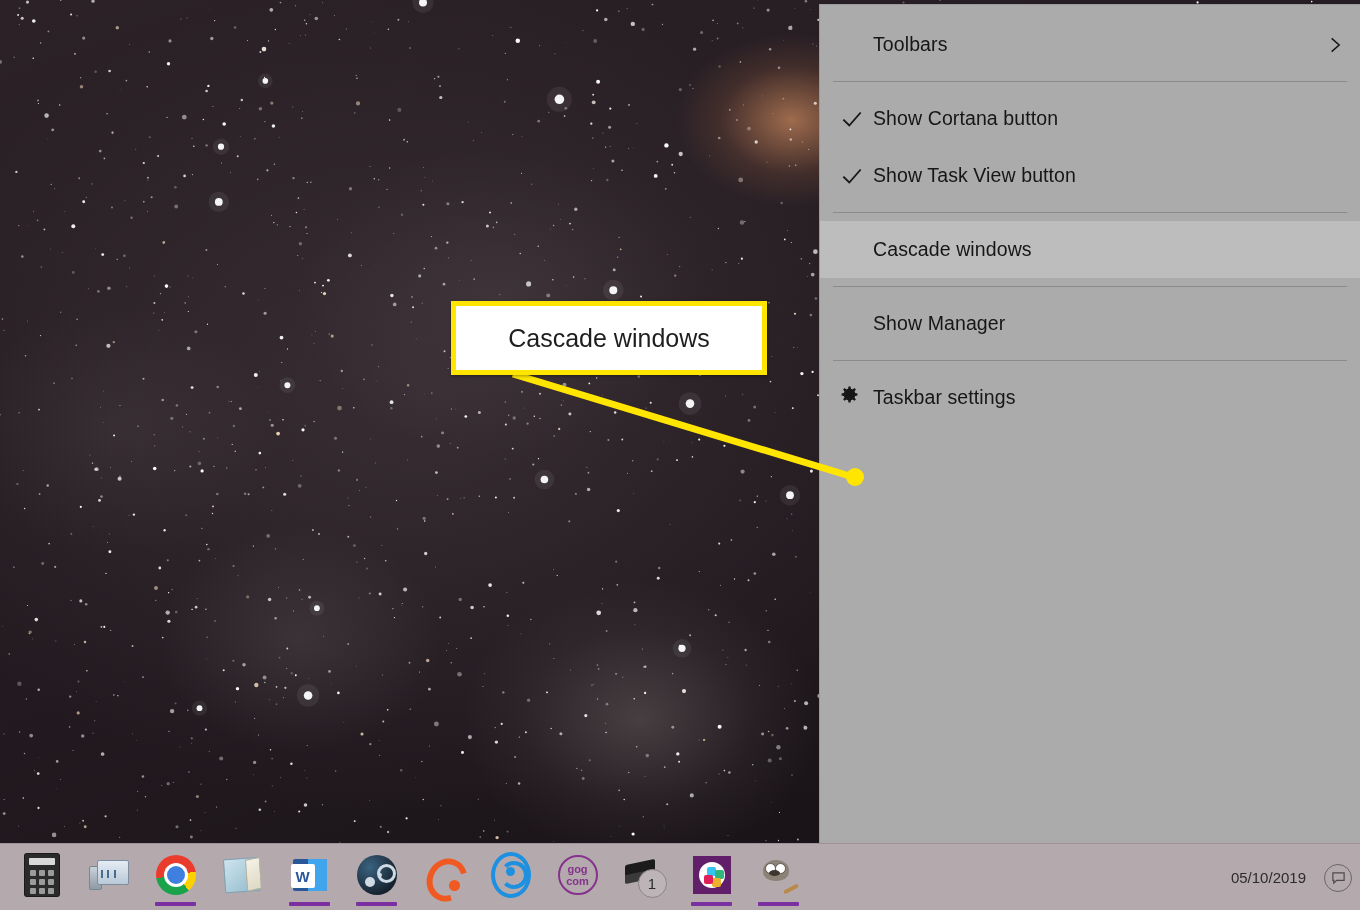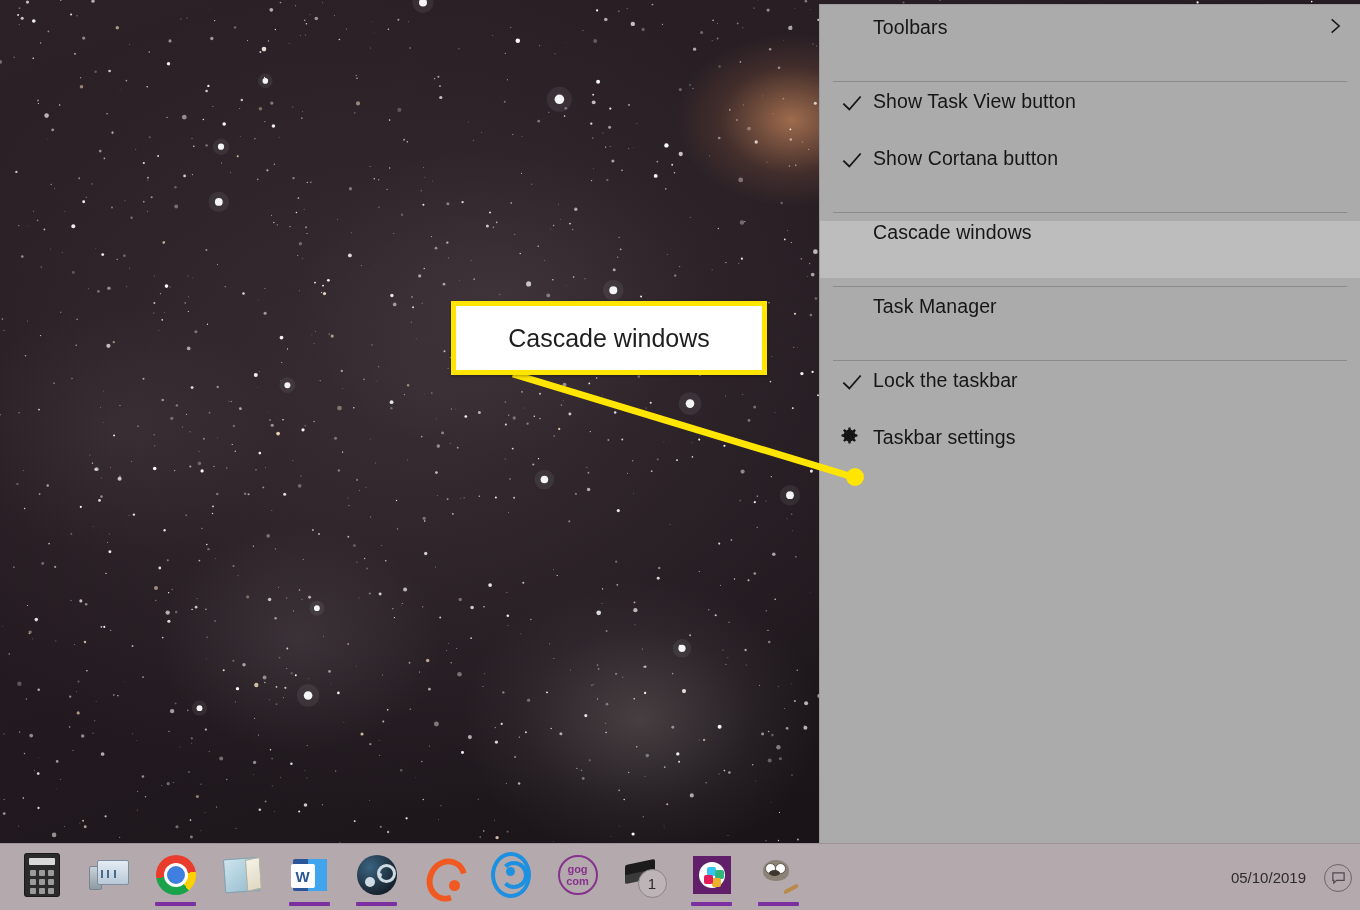--- a/index.html
+++ b/index.html
@@ -123,21 +123,21 @@
   
   #ctxmenu{
     position:absolute;left:819px;top:4px;width:541px;height:878px;
     background:#ababab;
     border-left:1px solid #9a9a9a;
     border-top:1px solid #9a9a9a;
     box-sizing:border-box;
     color:#1b1b1b;
   }
   .mi{
-    position:relative;height:57px;display:flex;align-items:flex-start;
+    position:relative;height:57px;display:flex;align-items:center;
     font-size:19.5px;color:#161616;cursor:default;
   }
   .mi .chk{position:absolute;left:19px;width:26px;height:26px;}
   .mi .gear{position:absolute;left:18px;width:26px;height:26px;}
   .mi .lbl{margin-left:53px;letter-spacing:.1px;}
   .mi .chev{position:absolute;right:15px;width:20px;height:20px;}
   .mi.hl{background:#bdbdbd;}
   .sep{height:1px;background:#8b8b8b;margin:0 13px 0 13px;}
   .sep-wrap{height:17px;display:flex;align-items:center;}
   .sep-wrap .sep{width:100%;}
@@ -1921,48 +1921,42 @@
           <path d="M8 4 L17 12 L8 20" fill="none" stroke="#161616" stroke-width="1.8"></path>
         </svg></span>
     </div>
     <div class="sep-wrap">
       <div class="sep"></div>
     </div>
     <div class="mi">
       <span class="chk"><svg width="26" height="26" viewBox="0 0 24 24" aria-hidden="true">
           <path d="M4 12.5 L9.5 18 L20 6" fill="none" stroke="#161616" stroke-width="1.7"></path>
         </svg></span>
-      <span class="lbl">Show Task View button</span>
+      <span class="lbl">Show Cortana button</span>
     </div>
     <div class="mi">
       <span class="chk"><svg width="26" height="26" viewBox="0 0 24 24" aria-hidden="true">
           <path d="M4 12.5 L9.5 18 L20 6" fill="none" stroke="#161616" stroke-width="1.7"></path>
         </svg></span>
-      <span class="lbl">Show Cortana button</span>
+      <span class="lbl">Show Task View button</span>
     </div>
     <div class="sep-wrap">
       <div class="sep"></div>
     </div>
     <div class="mi hl">
       <span class="lbl">Cascade windows</span>
     </div>
     <div class="sep-wrap">
       <div class="sep"></div>
     </div>
     <div class="mi">
-      <span class="lbl">Task Manager</span>
+      <span class="lbl">Show Manager</span>
     </div>
     <div class="sep-wrap">
       <div class="sep"></div>
-    </div>
-    <div class="mi">
-      <span class="chk"><svg width="26" height="26" viewBox="0 0 24 24" aria-hidden="true">
-          <path d="M4 12.5 L9.5 18 L20 6" fill="none" stroke="#161616" stroke-width="1.7"></path>
-        </svg></span>
-      <span class="lbl">Lock the taskbar</span>
     </div>
     <div class="mi">
       <span class="gear"><svg width="23" height="23" viewBox="0 0 24 24" aria-hidden="true">
           <path fill="#161616" d="M12 8.2a3.8 3.8 0 100 7.6 3.8 3.8 0 000-7.6zm0 5.9a2.1 2.1 0 110-4.2 2.1 2.1 0 010 4.2z"></path>
           <path fill="#161616" d="M13.1 1.6h-2.2l-.35 2.36a8.3 8.3 0 00-1.72.72L6.9 3.26 5.35 4.81l1.42 1.93a8.3 8.3 0 00-.72 1.72L3.7 8.8v2.2l2.35.35c.17.6.41 1.17.72 1.72L5.35 15l1.55 1.55 1.93-1.42c.55.31 1.12.55 1.72.72l.35 2.35h2.2l.35-2.35c.6-.17 1.17-.41 1.72-.72l1.93 1.42L18.65 15l-1.42-1.93c.31-.55.55-1.12.72-1.72l2.35-.35V8.8l-2.35-.35a8.3 8.3 0 00-.72-1.72l1.42-1.93-1.55-1.55-1.93 1.42a8.3 8.3 0 00-1.72-.72z"></path>
         </svg></span>
       <span class="lbl">Taskbar settings</span>
     </div>
   </div>
 

